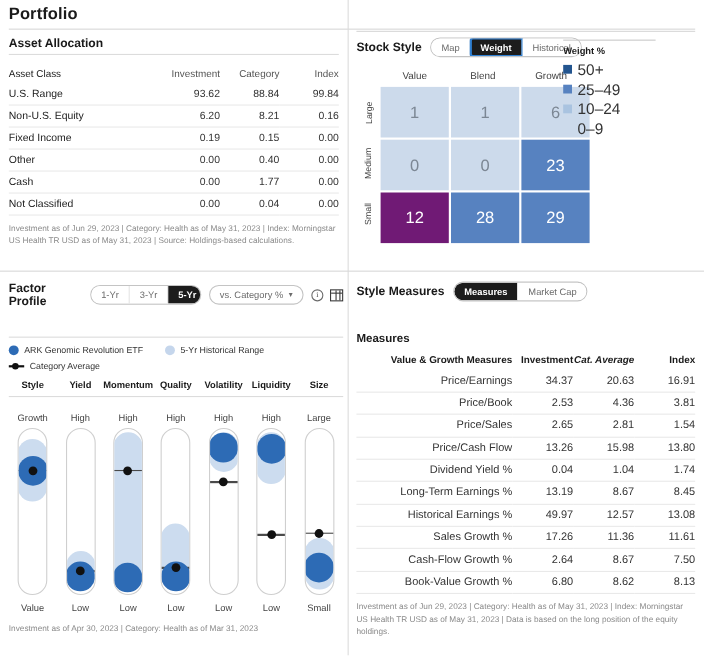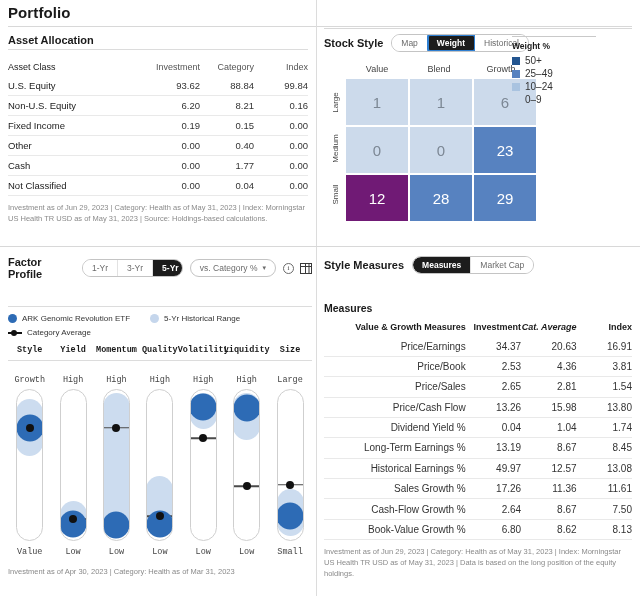--- a/index.html
+++ b/index.html
@@ -84,21 +84,21 @@
   }
   .ss-cell.b0 { background: #ccdaeb; color: #7c8794; }
   .ss-cell.b1 { background: #701a75; color: #ffffff; }
   .ss-cell.b2 { background: #5782c0; color: #ffffff; }
 
   .ss-legend { position: absolute; left: 512px; top: 36px; width: 110px; }
   .ss-legend-rule { width: 84px; height: 1px; background: #c9c9c9; margin-bottom: 4px; }
   .ss-legend-title { font-size: 8.5px; font-weight: bold; color: #1a1a1a; margin-bottom: 4px; }
   .ss-legend-item { display: flex; align-items: center; gap: 5px; margin-bottom: 2px; }
   .ss-swatch { width: 8px; height: 8px; display: inline-block; }
-  .ss-legend-label { font-size: 10px; color: #333; }
+  .ss-legend-label { font-size: 14px; color: #333; }
 
   
   .mid-rule { position: absolute; left: 0; top: 246px; width: 640px; height: 1px; background: #d8d8d8; }
 
   
   .fp { position: absolute; left: 8px; top: 256px; width: 304px; }
   .fp-headrow { display: flex; align-items: center; gap: 7px; }
   .fp-icons { margin-left: auto; display: flex; align-items: center; gap: 6px; }
   .icon-info {
     width: 11px; height: 11px; border: 1px solid #6a6a6a; border-radius: 50%;
@@ -131,21 +131,21 @@
   .cat-marker { position: relative; width: 14px; height: 9px; display: inline-block; }
   .cat-marker::before {
     content: ""; position: absolute; left: 0; top: 4px; width: 14px; height: 1.5px; background: #111;
   }
   .cat-marker::after {
     content: ""; position: absolute; left: 3px; top: 1.5px; width: 6px; height: 6px;
     border-radius: 50%; background: #111;
   }
   .fp-leg-label { font-size: 8px; color: #333; }
 
-  .fp-cols { display: flex; margin-top: 8px; font-family: Liberation Mono, monospace; }
+  .fp-cols { display: flex; margin-top: 8px; }
   .fp-col { width: 43.4px; display: flex; flex-direction: column; align-items: center; }
   .fp-col-name { font-size: 8.5px; font-weight: bold; color: #1a1a1a; padding-bottom: 5px; }
   .fp-names-rule { height: 1px; background: #dcdcdc; width: 304px; }
   .fp-cap { font-size: 8.5px; color: #444; margin: 6px 0 4px 0; }
   .track {
     position: relative; width: 27px; height: 152px;
     border: 1px solid #cfcfcf; border-radius: 14px; background: #fff; overflow: hidden;
   }
   .range {
     position: absolute; left: -1px; width: 27px; background: #ccdcef; border-radius: 14px;
@@ -194,21 +194,21 @@
       <thead>
         <tr>
           <th class="aa-col1">Asset Class</th>
           <th class="aa-col2">Investment</th>
           <th class="aa-col3">Category</th>
           <th class="aa-col4">Index</th>
         </tr>
       </thead>
       <tbody>
         <tr>
-          <td>U.S. Equity</td>
+          <td>U.S. Range</td>
           <td>93.62</td>
           <td>88.84</td>
           <td>99.84</td>
         </tr>
         <tr>
           <td>Non-U.S. Equity</td>
           <td>6.20</td>
           <td>8.21</td>
           <td>0.16</td>
         </tr>

